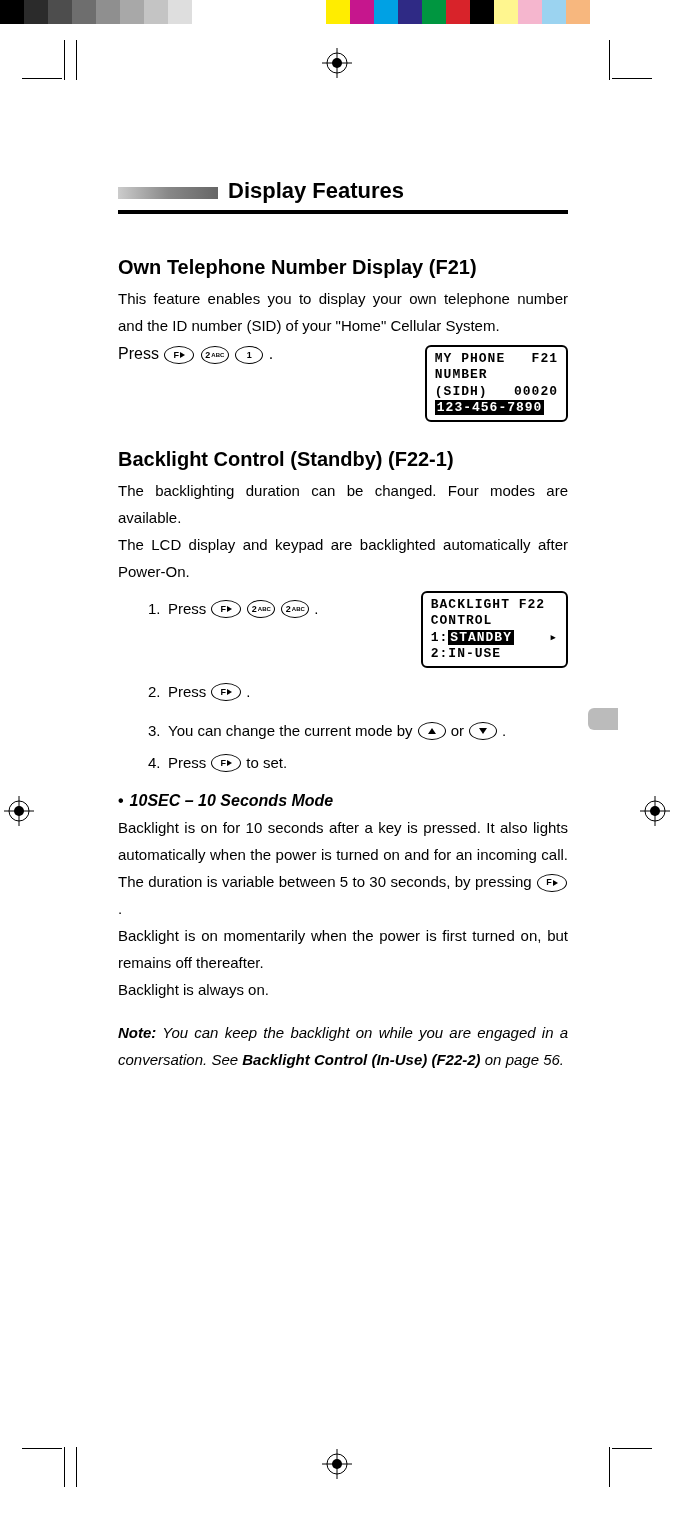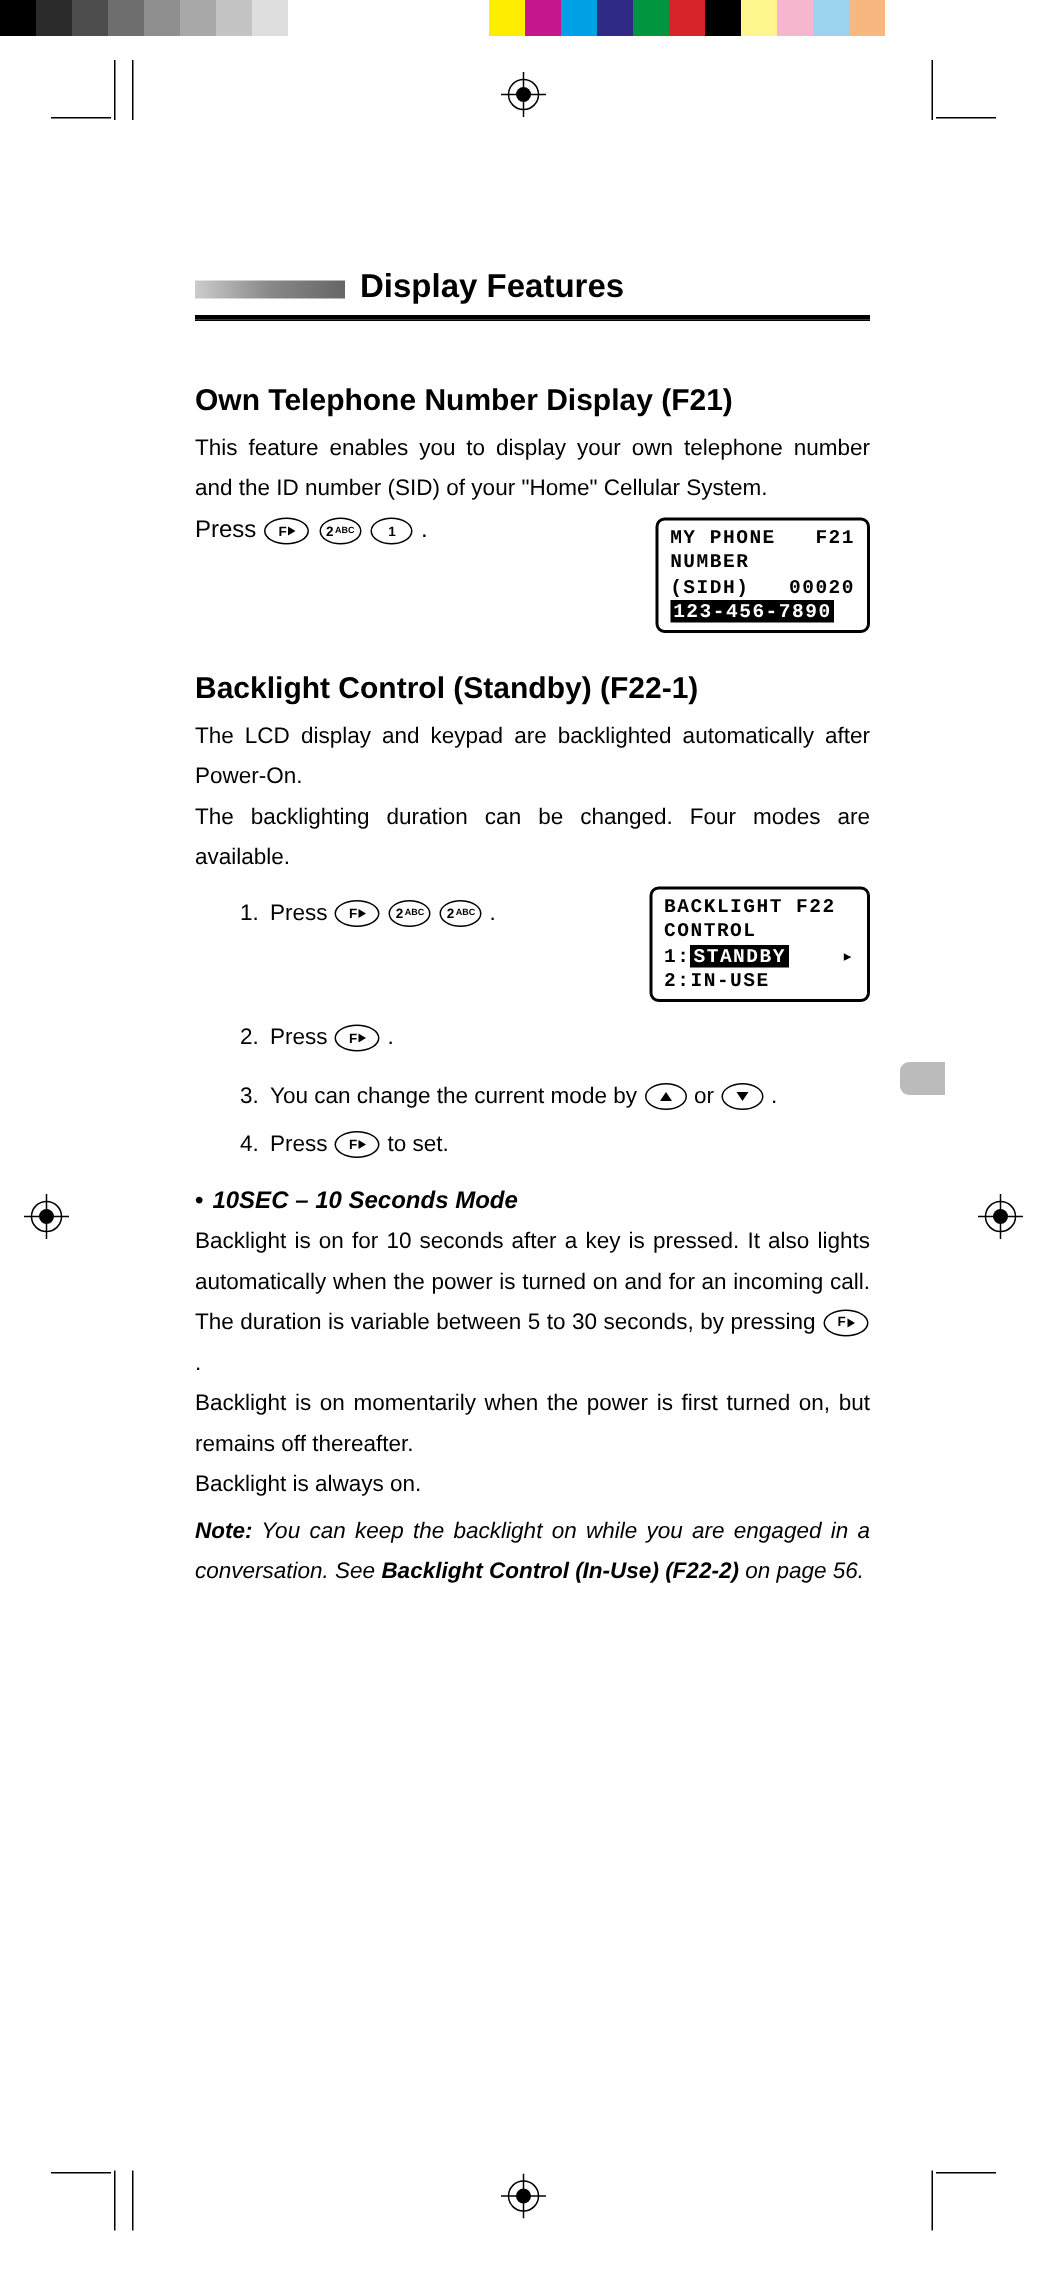--- a/index.html
+++ b/index.html
@@ -3,21 +3,21 @@
 <meta charset="utf-8">
 <style>
   * { margin: 0; padding: 0; box-sizing: border-box; }
   html, body { width: 698px; height: 1527px; font-family: Arial, Helvetica, sans-serif; background: #fff; color: #000; }
   .color-bar { height: 24px; display: flex; }
   .color-bar > div { flex: 0 0 auto; height: 100%; }
   .crop-h { position: absolute; background: #000; height: 1px; width: 40px; }
   .crop-v { position: absolute; background: #000; width: 1px; height: 40px; }
   .reg-mark { position: absolute; width: 30px; height: 30px; }
   .reg-mark svg { width: 100%; height: 100%; display: block; }
-  .page-frame { position: absolute; left: 36px; top: 60px; width: 626px; height: 1407px; }
+  .page-frame { position: absolute; left: 24px; top: 60px; width: 626px; height: 1407px; }
   .content { position: absolute; left: 94px; top: 118px; width: 450px;}
   .header-wrap { position: relative; height: 48px; margin-bottom: 30px; }
   .header-bar-grad { position: absolute; left: 0; top: 9px; width: 100px; height: 12px;
     background: linear-gradient(to right, #ccc, #888, #666); }
   .header-title { position: absolute; left: 110px; top: 0; font-size: 22px; font-weight: bold; }
   .header-rule { position: absolute; left: 0; top: 32px; width: 450px; height: 3px; background: #000; }
   .header-rule::after { content: ""; position: absolute; right: 0; top: 3px; width: 450px; height: 1px; background: #000; }
   h2.section { font-size: 20px; font-weight: bold; margin-top: 14px; margin-bottom: 6px; }
   p.body { font-size: 15px; line-height: 1.8; text-align: justify; }
   .step-list { margin-left: 30px; }
@@ -150,22 +150,22 @@
           </span>
         <span> .</span>
       </div>
       <div class="lcd"><span>MY PHONE   F21</span>
 <span>NUMBER</span>
 <span>(SIDH)   00020</span>
 <span class="inv">123-456-7890</span></div>
     </div>
 
     <h2 class="section" style="margin-top:26px">Backlight Control (Standby) (F22-1)</h2>
+    <p class="body">The backlighting duration can be changed. Four modes are available.</p>
     <p class="body">The LCD display and keypad are backlighted automatically after Power-On.</p>
-    <p class="body">The backlighting duration can be changed. Four modes are available.</p>
 
     <div class="step-list">
 
       <div class="row-w-lcd">
         <div class="left step">
           <span class="step-num">1.</span>
           <span>Press</span>
           <span class="keybtn wide">
               <span>F</span>
               <span class="f-tri"></span>
@@ -229,20 +229,20 @@
           <span>F</span>
           <span class="f-tri"></span>
         </span>
       <span> .</span>
     </p>
 
     <p class="body">Backlight is on momentarily when the power is first turned on, but remains off thereafter.</p>
 
     <p class="body">Backlight is always on.</p>
 
-    <p class="body" style="margin-top:4px">
+    <p class="body" style="margin-top:16px">
       <span class="note-label">Note:</span><span class="note-body">  You can keep the backlight on while you are engaged in a conversation. See </span><span class="note-body" style="font-weight:bold">Backlight Control (In-Use) (F22-2)</span><span class="note-body"> on page 56.</span>
     </p>
 
   </div>
 
 
 </div>
 
 </body></html>

